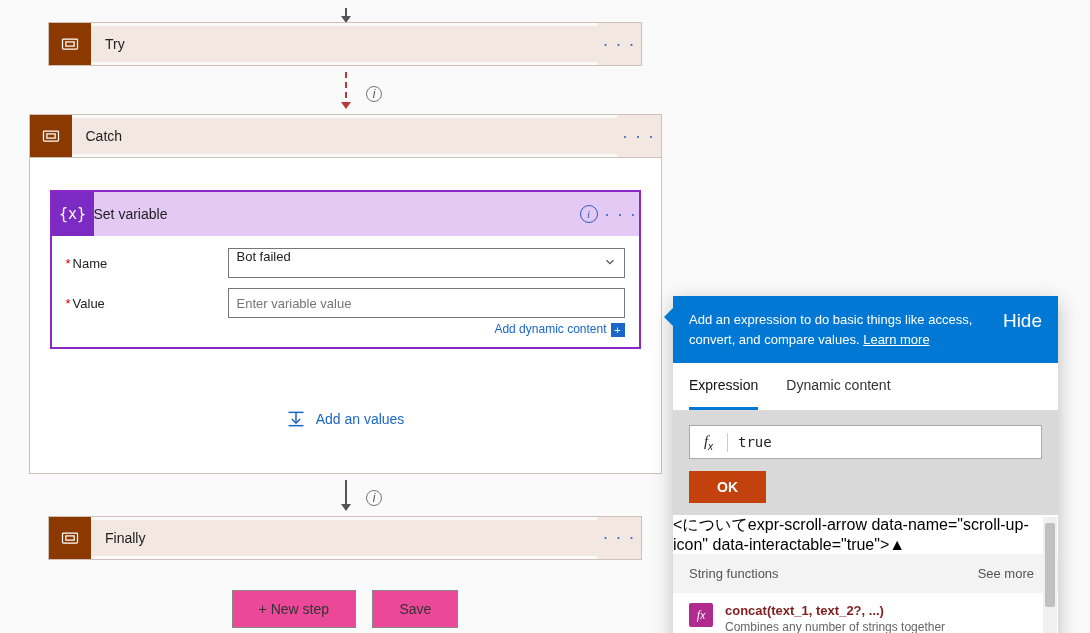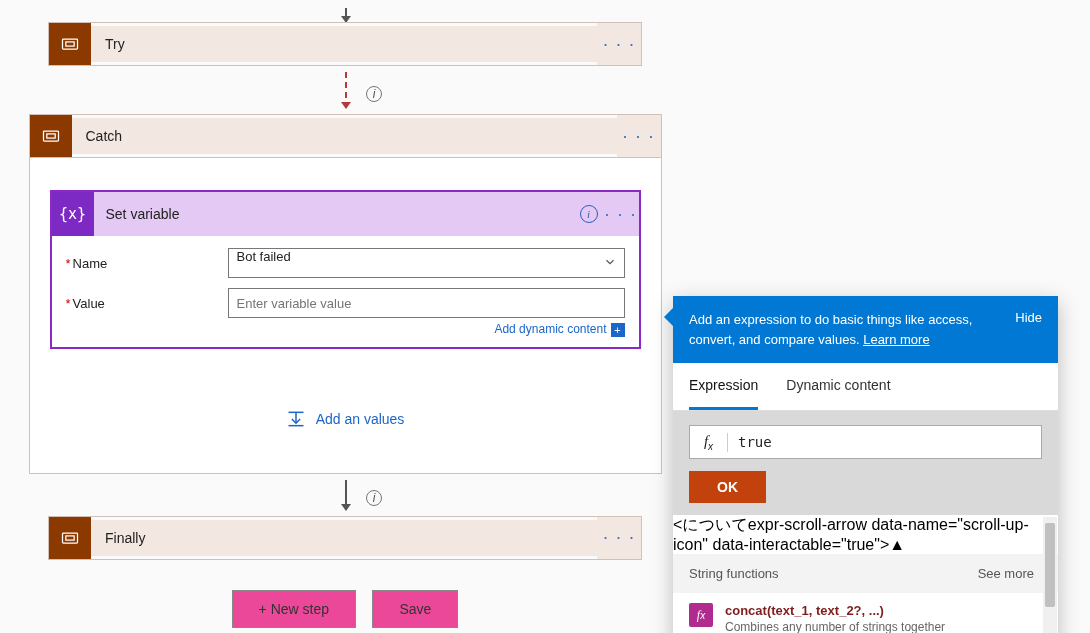--- a/index.html
+++ b/index.html
@@ -32,21 +32,21 @@
   
   .action-card { border: 2px solid #8b28c7; background: #fff; }
   .action-header {
     display: flex; align-items: center; height: 44px; background: #e3c9f3;
   }
   .action-icon {
     width: 42px; height: 44px; background: #7d2ac4;
     display: flex; align-items: center; justify-content: center;
     color: #fff; font-size: 15px; font-family: Consolas, monospace;
   }
-  .action-title { flex: 1; padding-left: 12px; font-size: 14px; color: #222; }
+  .action-title { flex: 1; font-size: 14px; color: #222; }
   .action-info { width: 28px; color: #2a5fb8; display:flex;align-items:center;justify-content:center; }
   .action-info .circle-i { display:inline-flex;width:18px;height:18px;border:1.5px solid #2a5fb8;border-radius:50%;align-items:center;justify-content:center;font-size:11px;font-family:Georgia,serif;font-style:italic; }
   .action-menu { width: 36px; color: #3a6fc8; font-size: 18px; letter-spacing: 1px; text-align:center; cursor:pointer; }
 
   .action-body { padding: 12px 14px 8px 14px; }
   .form-row { display: flex; align-items: center; margin-bottom: 10px; }
   .form-label { width: 130px; font-size: 13px; color: #222; }
   .form-label .req { color: #c00; margin-right: 2px; }
   .form-field { flex: 1; position: relative; padding-left: 32px; }
   .form-select, .form-input {
@@ -81,21 +81,21 @@
     background: #fff; box-shadow: 0 6px 20px rgba(0,0,0,0.25);
   }
   .expr-panel::before {
     content:''; position:absolute; left:-9px; top:12px;
     border-top:9px solid transparent; border-bottom:9px solid transparent;
     border-right:9px solid #0078d4;
   }
   .expr-banner { background: #0078d4; color: #fff; padding: 14px 16px; font-size: 13px; display: flex; gap: 16px; align-items: flex-start; }
   .expr-banner-text { flex: 1; line-height: 1.5; }
   .expr-banner-text a { color:#fff; text-decoration: underline; cursor:pointer; }
-  .expr-hide { cursor: pointer; font-size: 13px; }
+  .expr-hide { cursor: pointer; font-size: 19px; }
   .expr-tabs { display:flex; border-bottom: 1px solid #ddd; padding: 0 16px; }
   .expr-tab { padding: 14px 0; margin-right: 28px; font-size: 14px; color: #333; cursor:pointer; }
   .expr-tab.active { border-bottom: 3px solid #0078d4; color:#111; }
   .expr-input-area { background: #d9d9d9; padding: 14px 16px 12px 16px; }
   .expr-input-wrap { display:flex; background:#fff; border:1px solid #aaa; height:34px; align-items:center; }
   .expr-fx { width:38px; text-align:center; border-right:1px solid #ccc; font-style:italic; font-family: Georgia, serif; color:#222; font-size:15px; }
   .expr-fx sub { font-size:10px; font-style:italic; }
   .expr-input { flex:1; border:none; outline:none; padding:0 10px; font-family: Consolas, monospace; font-size: 14px; color:#222; }
   .expr-ok { margin-top:12px; background:#c2410c; color:#fff; border:none; padding:8px 28px; font-size:14px; cursor:pointer; font-weight:600; }
   .expr-list { position: relative; }

